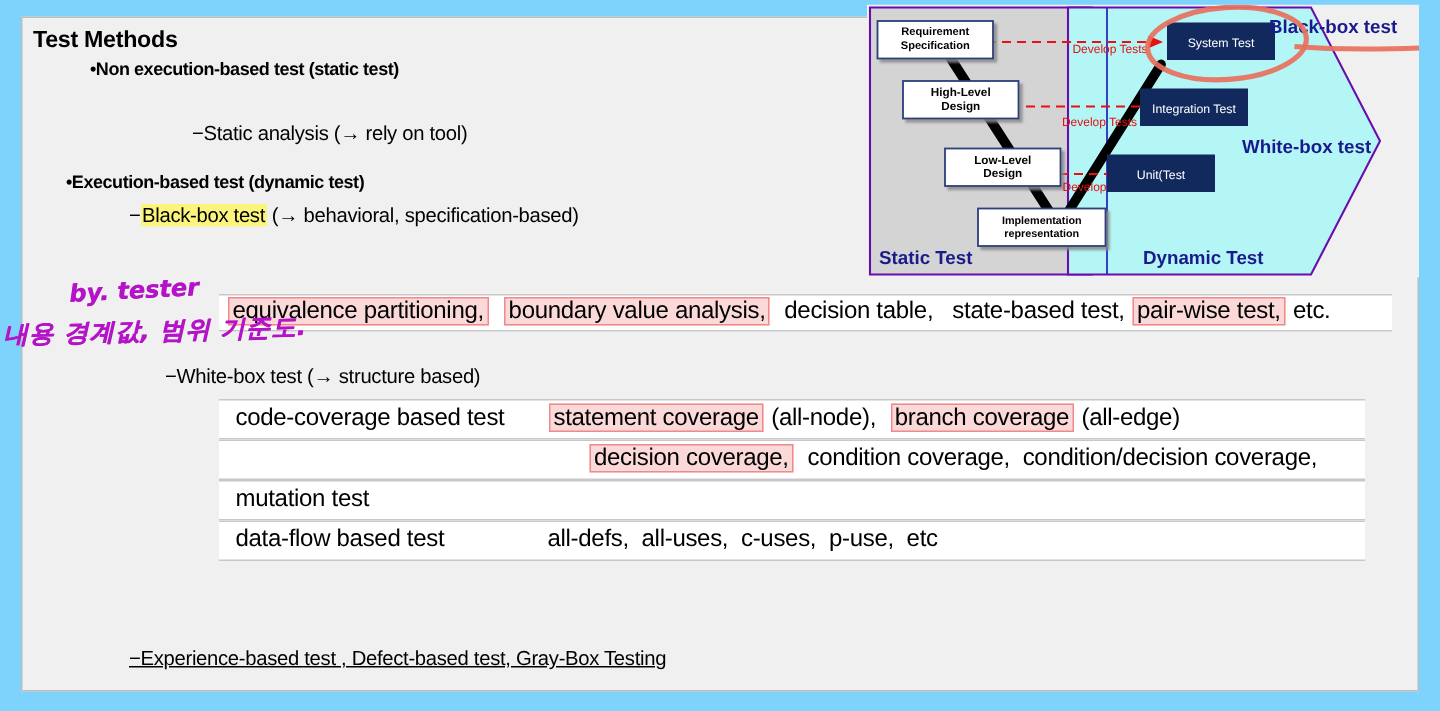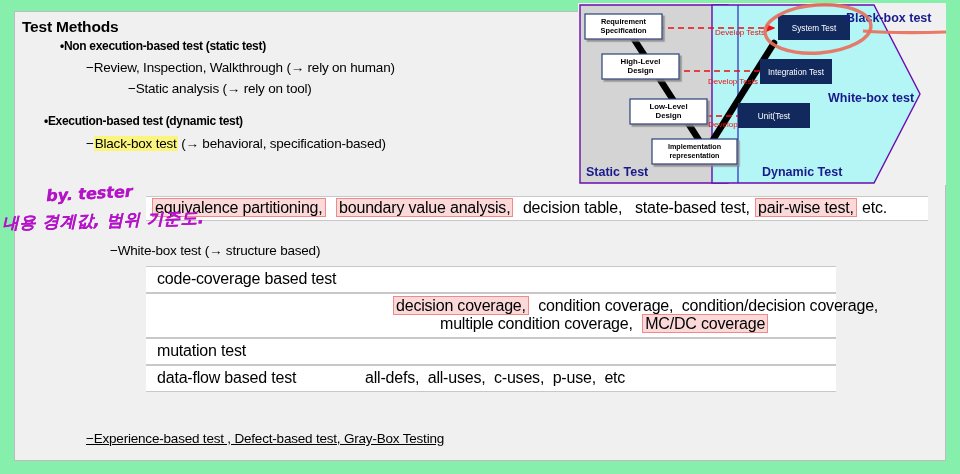--- a/index.html
+++ b/index.html
@@ -5,21 +5,21 @@
   html,body{margin:0;padding:0;}
   body{
     width:960px;height:474px;
     background:#ffffff;
     font-family:"Liberation Sans", sans-serif;
     overflow:hidden;
   }
   #slide{
     position:relative;
     width:960px;height:474px;
-    background:#86efac;
+    background:#7dd3fc;
     box-sizing:border-box;
   }
   
   #frame{
     position:absolute;
     left:14px; top:11px;
     width:932px; height:450px;
     border:1px solid #bdbdbd;
     background:#f0f0f0;
     box-sizing:border-box;
@@ -51,21 +51,21 @@
     box-sizing:border-box;
   }
   .tcell{font-size:16px;color:#000;letter-spacing:-0.2px;white-space:nowrap;padding:3px 0 4px 0;}
 
   
   #tbl-bb{left:146px;top:196px;width:782px;}
   #tbl-bb .trow{height:25px;align-items:center;}
   #tbl-bb .tcell{padding-left:5px;}
 
   
-  #tbl-wb{left:146px;top:266px;width:690px;}
+  #tbl-wb{left:146px;top:266px;width:764px;}
   #tbl-wb .c1{width:208px;padding-left:11px;flex:none;}
   #tbl-wb .c2{flex:1;}
   .sub{margin-left:0;}
   .sub2{margin-left:27px;}
   .sub3{margin-left:75px;}
 
   .hl-pink{
     background:#fbd9d9;
     border:1px solid #f08a8a;
     padding:0 2px;
@@ -93,47 +93,48 @@
 </style>
 </head>
 <body>
 
 <div id="slide">
   <div id="frame"></div>
 
   <div class="txt" id="title">Test Methods</div>
 
   <div class="txt lvl1" id="b1">•Non execution-based test (static test)</div>
-  <div class="txt lvl2" id="b1s1">−Review, Inspection, Walkthrough  (→ rely on human)</div>
   <div class="txt lvl2" id="b1s2">−Static analysis  (→ rely on tool)</div>
 
   <div class="txt lvl1" id="b2">•Execution-based test  (dynamic test)</div>
 
   <div class="txt lvl2" id="b2s1">
     <span>−</span><span class="hl-yellow">Black-box test</span><span> (→ behavioral, specification-based)</span>
   </div>
 
   <div class="txt lvl2" id="b2s2">−White-box test (→ structure based)</div>
   <div class="txt lvl2" id="b2s3">−Experience-based test , Defect-based test, Gray-Box Testing</div>
 
   <div class="tbl" id="tbl-bb">
       <div class="trow">
         <div class="tcell"><span class="hl-pink">equivalence partitioning,</span><span>&nbsp;&nbsp;</span><span class="hl-pink">boundary value analysis,</span><span>&nbsp;&nbsp;decision table,&nbsp;&nbsp; state-based test,&nbsp;</span><span class="hl-pink">pair-wise test,</span><span> etc.</span></div>
       </div>
     </div>
 
   <div class="tbl" id="tbl-wb">
       <div class="trow">
         <div class="tcell c1">code-coverage based test</div>
+        <div class="tcell c2">
+          <div class="sub"><span class="hl-pink">statement coverage</span><span> (all-node),&nbsp;&nbsp;</span><span class="hl-pink">branch coverage</span><span> (all-edge)</span></div>
+        </div>
       </div>
       <div class="trow">
         <div class="tcell c1"></div>
         <div class="tcell c2">
           <div class="sub2"><span class="hl-pink">decision coverage,</span><span>&nbsp;&nbsp;condition coverage,&nbsp;&nbsp;condition/decision coverage,</span></div>
-          <div class="sub3"><span>multiple condition coverage,&nbsp;&nbsp;</span><span class="hl-pink">MC/DC coverage</span></div>
         </div>
       </div>
       <div class="trow">
         <div class="tcell c1">mutation test</div>
         <div class="tcell c2">
           <div class="sub">&nbsp;</div>
         </div>
       </div>
       <div class="trow">
         <div class="tcell c1">data-flow based test</div>

